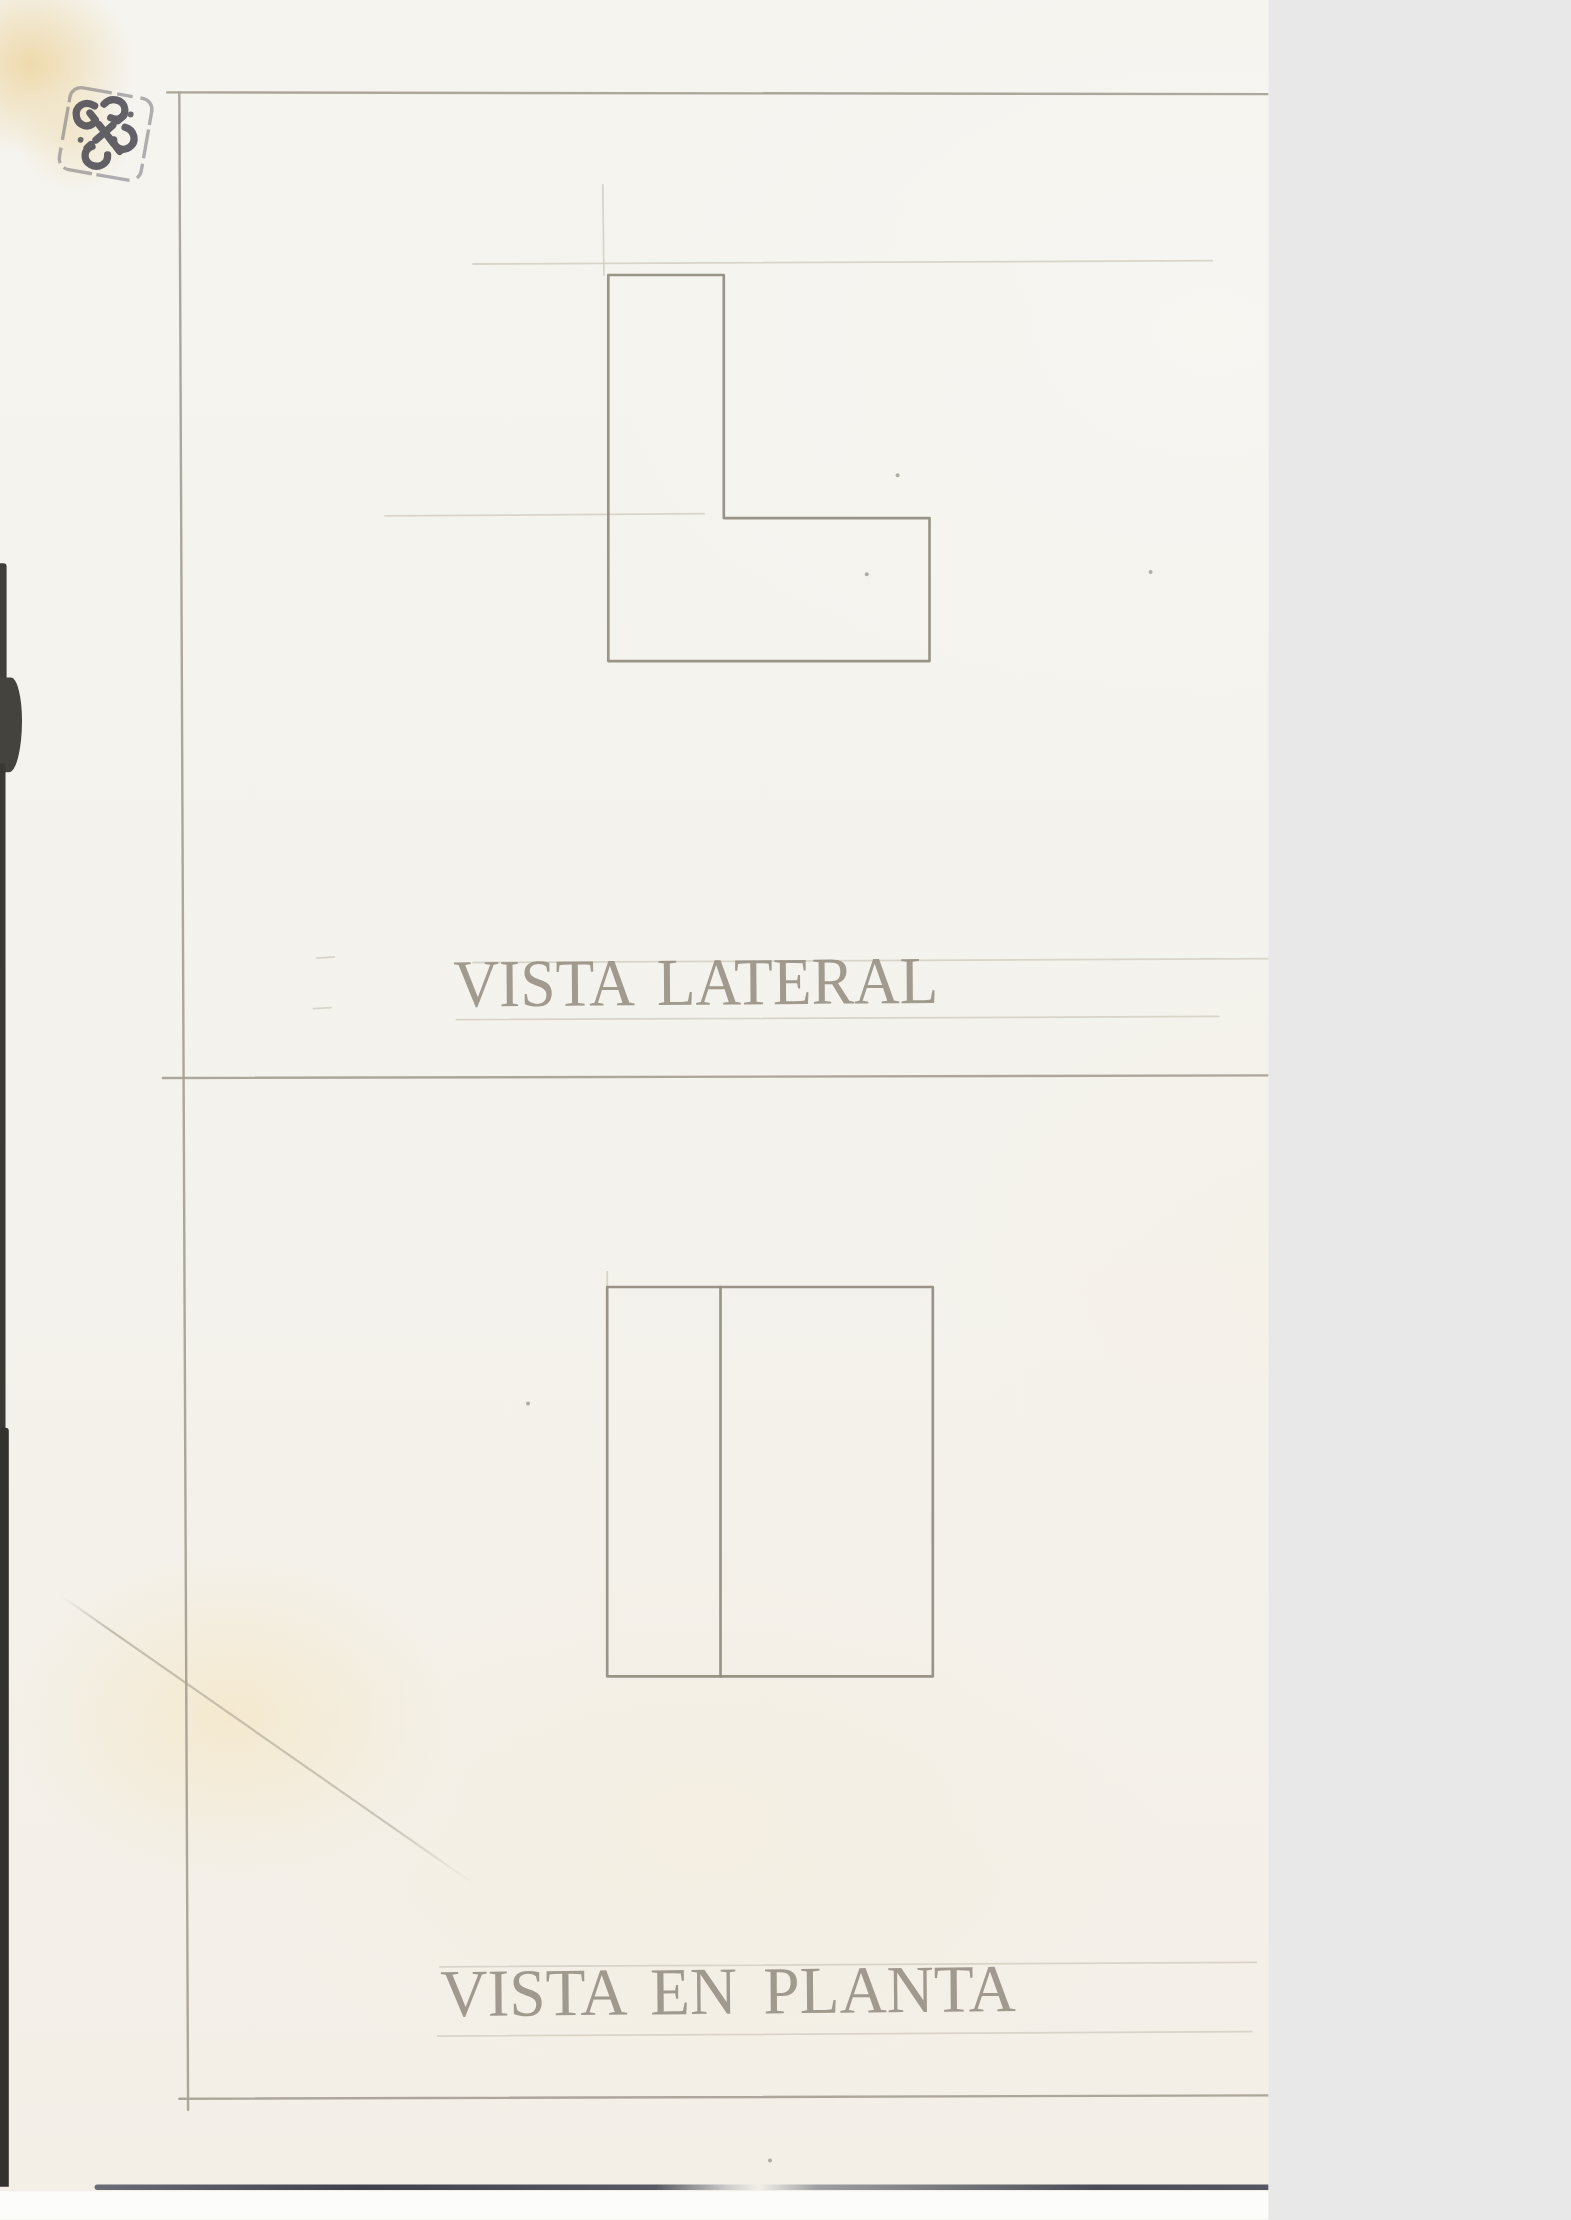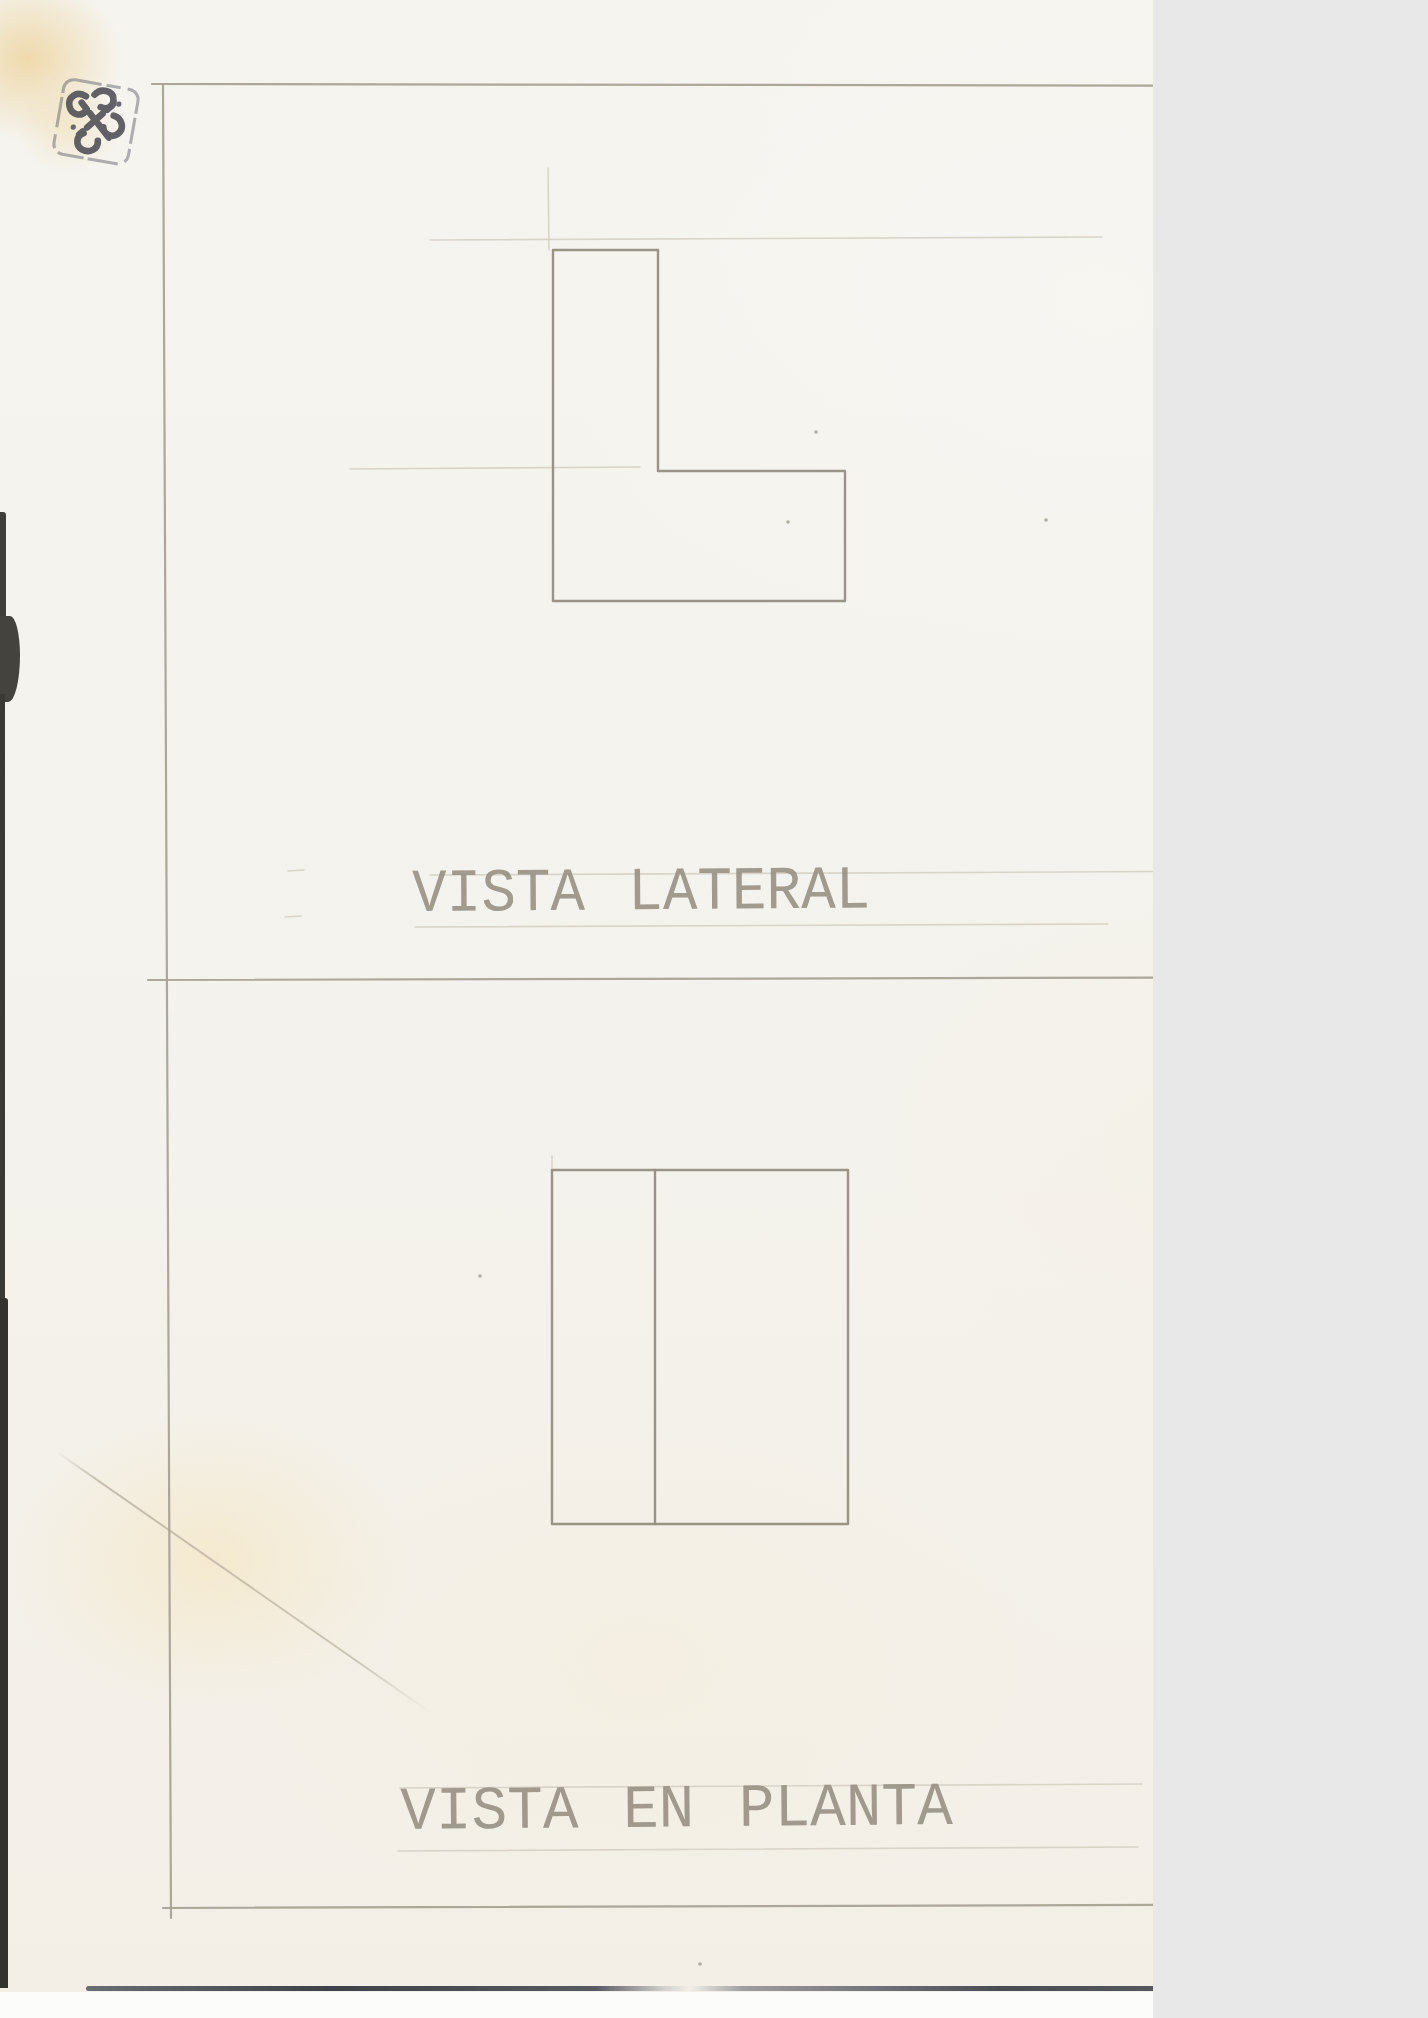--- a/index.html
+++ b/index.html
@@ -1,20 +1,20 @@
 <!DOCTYPE html>
 <html><head>
 <meta charset="utf-8">
 <style>
   html,body{margin:0;padding:0;background:#e8e8e8;}
   #scan{
     position:relative;
     width:1153px;height:2018px;
     overflow:hidden;
-    font-family:Liberation Mono, monospace;
+    font-family:Liberation Serif, serif;
     background-color:#f4f2ed;
     background-image:
       radial-gradient(ellipse 130px 115px at 28px 58px, rgba(238,216,168,0.95), rgba(238,216,168,0) 72%),
       radial-gradient(ellipse 70px 60px at 68px 128px, rgba(240,222,180,0.55), rgba(240,222,180,0) 75%),
       radial-gradient(ellipse 270px 200px at 210px 1560px, rgba(245,229,190,0.60), rgba(245,229,190,0) 75%),
       radial-gradient(ellipse 520px 330px at 640px 1660px, rgba(246,236,214,0.35), rgba(246,236,214,0) 80%),
       radial-gradient(ellipse 480px 340px at 1240px 1150px, rgba(245,238,222,0.28), rgba(245,238,222,0) 80%),
       radial-gradient(ellipse 700px 500px at 1100px 300px, rgba(248,247,243,0.5), rgba(248,247,243,0) 85%),
       linear-gradient(180deg,#f5f4ef 0%,#f4f2ec 55%,#f3efe7 100%);
   }

